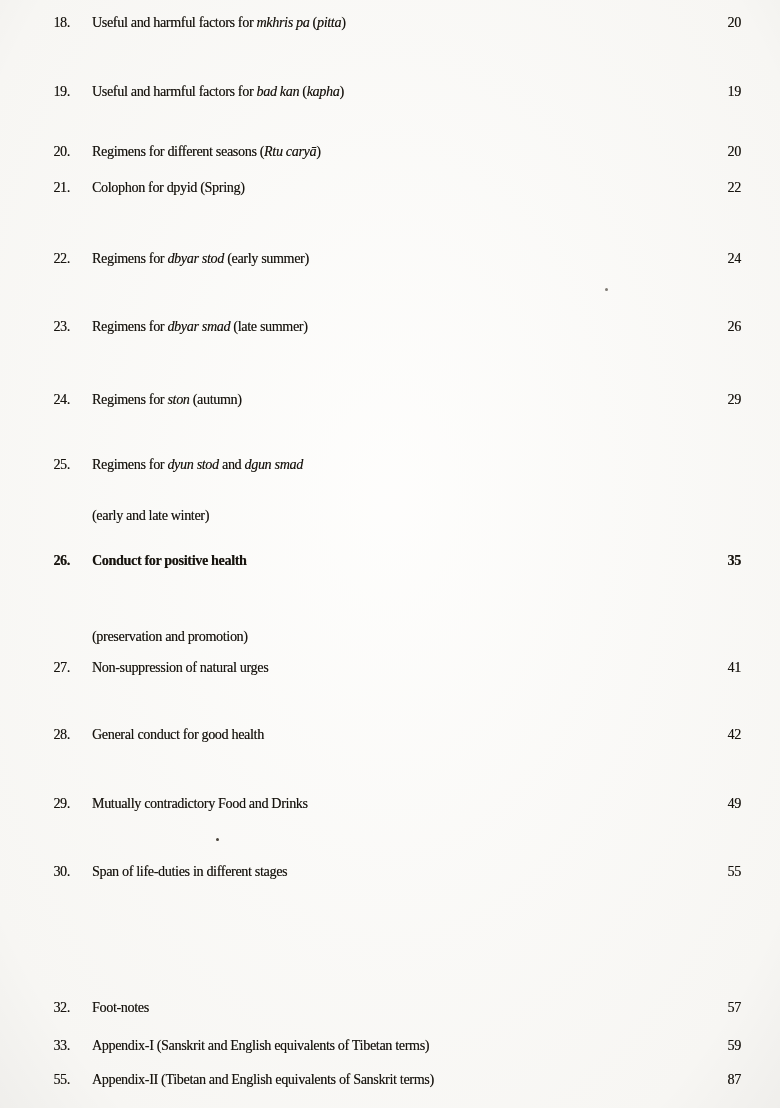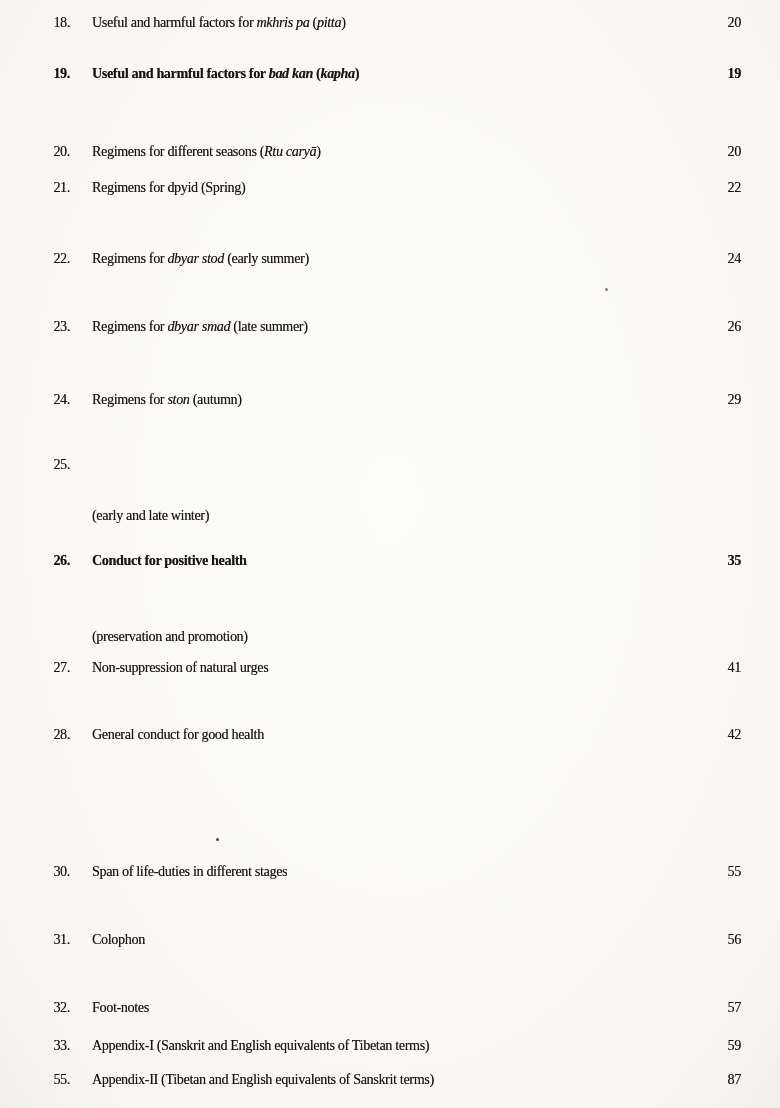--- a/index.html
+++ b/index.html
@@ -36,34 +36,34 @@
 
 <div id="page">
   <div id="speck1" class="speck"></div>
   <div id="speck2" class="speck"></div>
 <div class="line entry" style="top: 9px;">
       <span class="num">18.</span>
       <span class="title"><span>Useful and harmful factors for </span><span class="it">mkhris pa</span><span> (</span><span class="it">pitta</span><span>)</span></span>
       <span class="page">20</span>
     </div>
     <div class="line range" style="top: 42px;"></div>
-    <div class="line entry" style="top: 60px; font-weight: bold;">
+    <div class="line entry" style="top: 78px;">
       <span class="num">19.</span>
       <span class="title"><span>Useful and harmful factors for </span><span class="it">bad kan</span><span> (</span><span class="it">kapha</span><span>)</span></span>
       <span class="page">19</span>
     </div>
     <div class="line range" style="top: 108px;"></div>
     <div class="line entry" style="top: 138px;">
       <span class="num">20.</span>
       <span class="title"><span>Regimens for different seasons (</span><span class="it">Rtu caryā</span><span>)</span></span>
       <span class="page">20</span>
     </div>
     <div class="line entry" style="top: 174px;">
       <span class="num">21.</span>
-      <span class="title"><span>Regimens for dpyid (Spring)</span></span>
+      <span class="title"><span>Colophon for dpyid (Spring)</span></span>
       <span class="page">22</span>
     </div>
     <div class="line range" style="top: 216px;"></div>
     <div class="line entry" style="top: 245px;">
       <span class="num">22.</span>
       <span class="title"><span>Regimens for </span><span class="it">dbyar stod</span><span> (early summer)</span></span>
       <span class="page">24</span>
     </div>
     <div class="line range" style="top: 282px;"></div>
     <div class="line entry" style="top: 313px;">
@@ -73,20 +73,21 @@
     </div>
     <div class="line range" style="top: 348px;"></div>
     <div class="line entry" style="top: 386px;">
       <span class="num">24.</span>
       <span class="title"><span>Regimens for </span><span class="it">ston</span><span> (autumn)</span></span>
       <span class="page">29</span>
     </div>
     <div class="line range" style="top: 420px;"></div>
     <div class="line entry" style="top: 451px;">
       <span class="num">25.</span>
+      <span class="title"><span>Regimens for </span><span class="it">dyun stod</span><span> and </span><span class="it">dgun smad</span></span>
     </div>
     <div class="line cont" style="top: 502px;">
       <span class="title"><span>(early and late winter)</span></span>
     </div>
     <div class="line range" style="top: 511px;"></div>
     <div class="line entry" style="top: 547px; font-weight: bold;">
       <span class="num">26.</span>
       <span class="title"><span>Conduct for positive health</span></span>
       <span class="page">35</span>
     </div>
@@ -99,32 +100,32 @@
       <span class="title"><span>Non-suppression of natural urges</span></span>
       <span class="page">41</span>
     </div>
     <div class="line range" style="top: 687px;"></div>
     <div class="line entry" style="top: 721px;">
       <span class="num">28.</span>
       <span class="title"><span>General conduct for good health</span></span>
       <span class="page">42</span>
     </div>
     <div class="line range" style="top: 756px;"></div>
+    <div class="line entry" style="top: 790px;">
+      <span class="num">29.</span>
+      <span class="title"><span>Mutually contradictory Food and Drinks</span></span>
+      <span class="page">49</span>
+    </div>
     <div class="line range" style="top: 826px;"></div>
     <div class="line entry" style="top: 858px;">
       <span class="num">30.</span>
       <span class="title"><span>Span of life-duties in different stages</span></span>
       <span class="page">55</span>
     </div>
     <div class="line range" style="top: 894px;"></div>
-    <div class="line entry" style="top: 926px;">
-      <span class="num">31.</span>
-      <span class="title"><span>Colophon</span></span>
-      <span class="page">56</span>
-    </div>
     <div class="line range" style="top: 963px;"></div>
     <div class="line entry" style="top: 994px;">
       <span class="num">32.</span>
       <span class="title"><span>Foot-notes</span></span>
       <span class="page">57</span>
     </div>
     <div class="line entry" style="top: 1032px;">
       <span class="num">33.</span>
       <span class="title"><span>Appendix-I (Sanskrit and English equivalents of Tibetan terms)</span></span>
       <span class="page">59</span>

